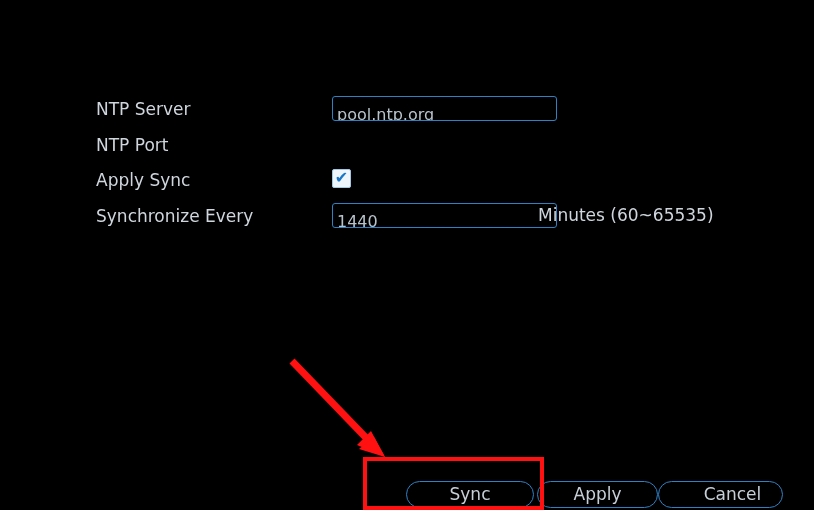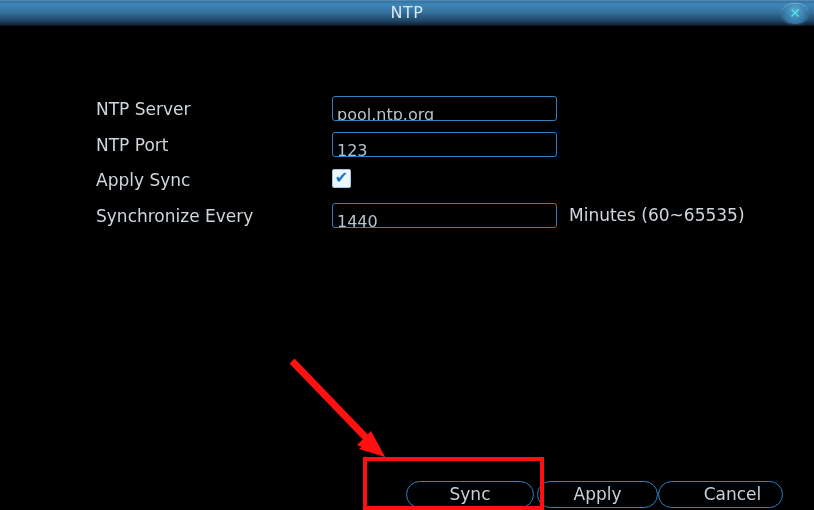--- a/index.html
+++ b/index.html
@@ -133,21 +133,21 @@
     background: #000;
     color: #b9c3cc;
     font-size: 16px;
     line-height: 23px;
     padding: 11px 0 0 4px;
     outline: none;
     font-family: "DejaVu Sans", sans-serif;
   }
   .field-suffix {
     position: absolute;
-    left: 569px;
+    left: 538px;
     top: 0;
     height: 25px;
     line-height: 25px;
     color: #cfd6dd;
     font-size: 17px;
     white-space: nowrap;
     font-family: "DejaVu Sans", sans-serif;
   }
 
   
@@ -224,40 +224,33 @@
     width: 130px;
     height: 125px;
     pointer-events: none;
   }
 </style>
 </head>
 <body>
 
 <div id="window">
 
-  <div id="titlebar">
-    <div id="title-text">NTP</div>
-    <div id="close-button">
-      <div class="x-glyph">✕</div>
-    </div>
-  </div>
 
   <div class="edge-left"></div>
   <div class="edge-right"></div>
 
   <div id="form-area">
 
     <div class="row" style="top:70px;">
       <div class="row-label">NTP Server</div>
       <input class="field" type="text" value="pool.ntp.org" style="">
     </div>
 
     <div class="row" style="top:106px;text-decoration:underline;">
       <div class="row-label">NTP Port</div>
-      <input class="field" type="text" value="123" style="">
     </div>
 
     <div class="row" style="top:141px;">
       <div class="row-label">Apply Sync</div>
       <div class="checkbox">
         <div class="tick">✔</div>
       </div>
     </div>
 
     <div class="row" style="top:177px;">

